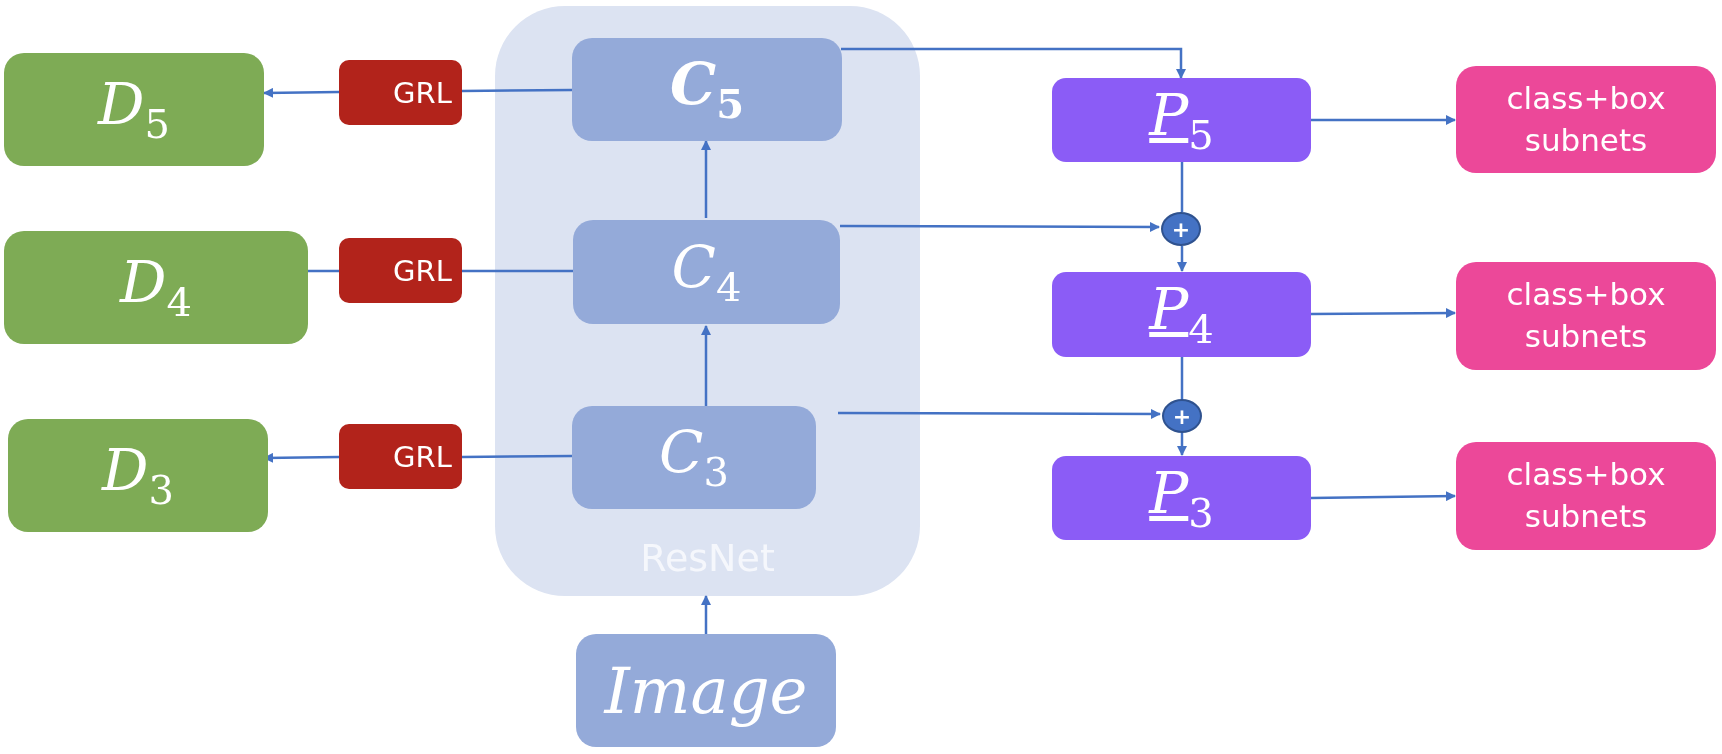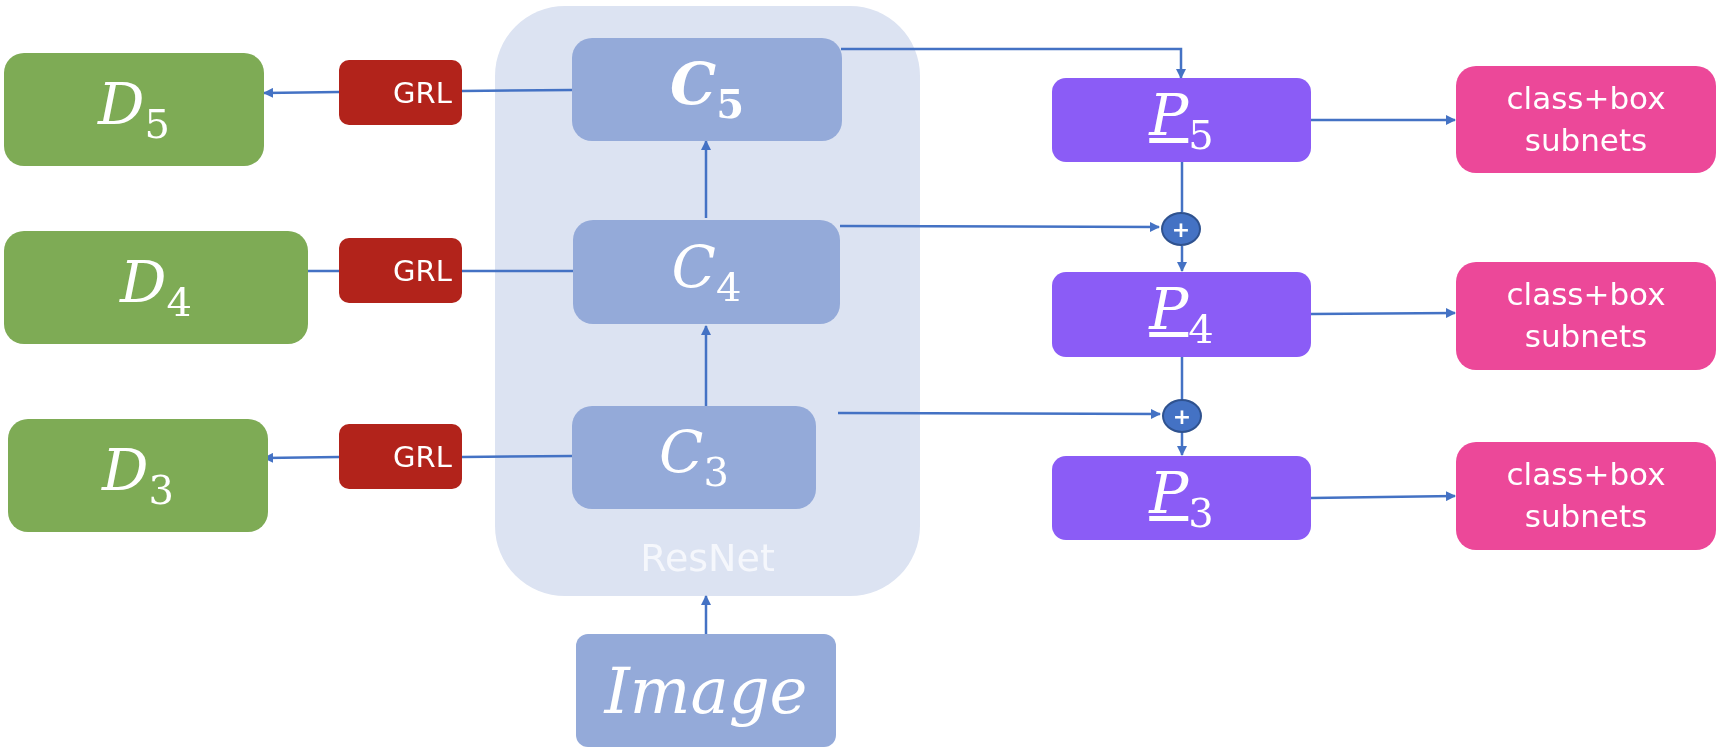--- a/index.html
+++ b/index.html
@@ -75,21 +75,21 @@
 <div class="box blue" style="left:572px;top:38px;width:270px;height:103px;font-weight:bold;">
   <span class="math"><span>C</span><sub>5</sub></span>
 </div>
 <div class="box blue" style="left:573px;top:220px;width:267px;height:104px;text-align:right;">
   <span class="math"><span>C</span><sub>4</sub></span>
 </div>
 <div class="box blue" style="left:572px;top:406px;width:244px;height:103px;">
   <span class="math"><span>C</span><sub>3</sub></span>
 </div>
 
-<div class="box blue" style="left:576px;top:634px;width:260px;height:113px;border-radius:12px;">
+<div class="box blue" style="left:576px;top:634px;width:260px;height:113px;">
   <span class="math" style="font-size:64px;">Image</span>
 </div>
 
 <div class="box orange" style="left:1052px;top:78px;width:259px;height:84px;border-radius:14px;">
   <span class="math"><span>P</span><sub>5</sub></span>
 </div>
 <div class="box orange" style="left:1052px;top:272px;width:259px;height:85px;border-radius:14px;">
   <span class="math"><span>P</span><sub>4</sub></span>
 </div>
 <div class="box orange" style="left:1052px;top:456px;width:259px;height:84px;border-radius:14px;">

